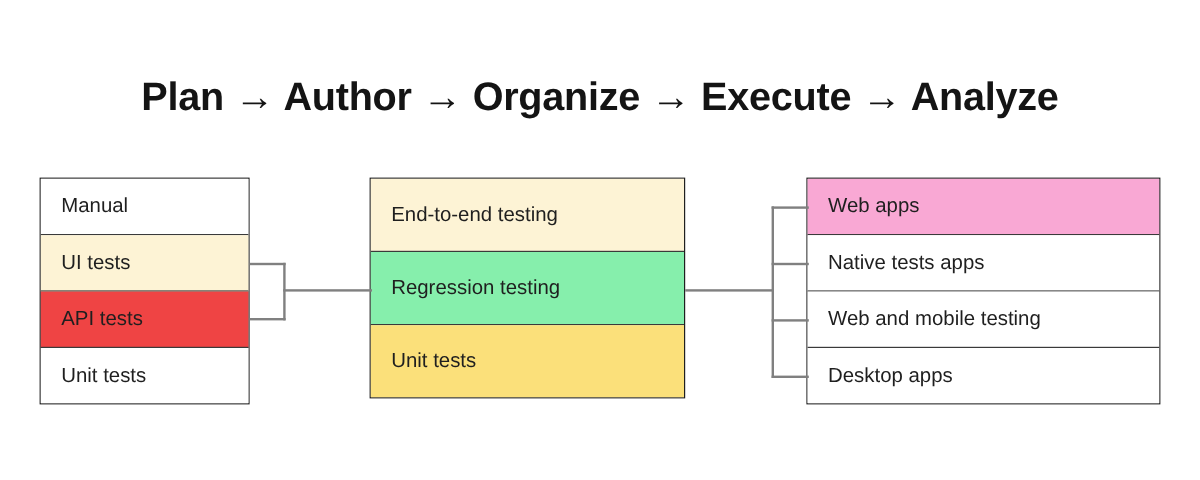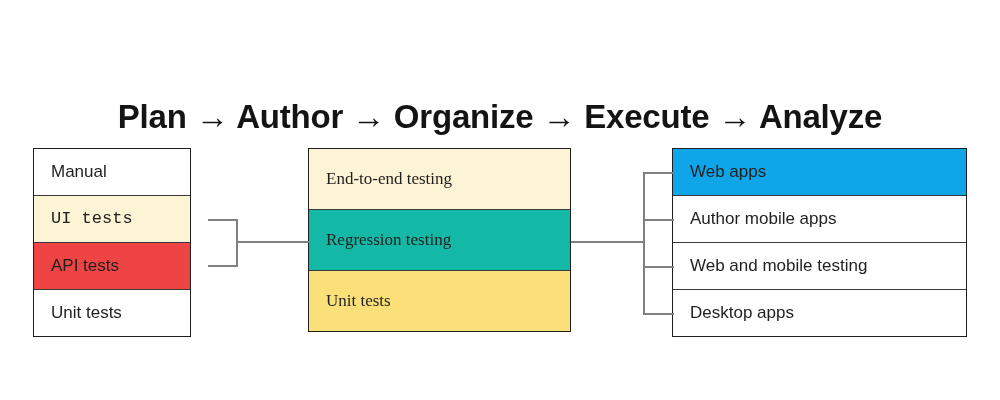--- a/index.html
+++ b/index.html
@@ -21,21 +21,20 @@
     position: absolute;
     left: 0;
     top: 62px;
     width: 1000px;
     text-align: center;
     font-size: 33px;
     font-weight: bold;
     letter-spacing: -0.2px;
     color: #141414;
     white-space: nowrap;
-    margin-top: 36px;
   }
 
   
   .column {
     position: absolute;
     box-sizing: border-box;
     border: 1.6px solid #1f1f1f;
     background: #ffffff;
     display: flex;
     flex-direction: column;
@@ -53,29 +52,28 @@
     background: #ffffff;
   }
   .row:last-child {
     border-bottom: none;
   }
 
   
   #column-left {
     left: 33px;
     top: 148px;
-    width: 158px;
+    width: 175px;
     height: 189px;
   }
   #column-middle {
     left: 308px;
     top: 148px;
     width: 263px;
     height: 184px;
-    font-family: Liberation Serif, serif;
   }
   #column-right {
     left: 672px;
     top: 148px;
     width: 295px;
     height: 189px;
   }
 
   
   .connector {
@@ -99,34 +97,34 @@
   #conn-right-branch-2  { left: 643px; top: 266px; width: 31px; }
   #conn-right-branch-3  { left: 643px; top: 313px; width: 31px; }
 </style>
 </head>
 <body>
 
 <div id="diagram-title">Plan → Author → Organize → Execute → Analyze</div>
 
 <div class="column" id="column-left">
   <div class="row" style="background: rgb(255, 255, 255);">Manual</div>
-  <div class="row" style="background: rgb(253, 243, 213); font-family: Liberation Mono, monospace;">UI tests</div>
+  <div class="row" style="background: rgb(253, 243, 213);">UI tests</div>
   <div class="row" style="background: #ef4444;">API tests</div>
   <div class="row" style="background: rgb(255, 255, 255);">Unit tests</div>
 </div>
 
 <div class="column" id="column-middle">
   <div class="row" style="background: rgb(253, 243, 213);">End-to-end testing</div>
-  <div class="row" style="background: #14b8a6;">Regression testing</div>
+  <div class="row" style="background: #86efac;">Regression testing</div>
   <div class="row" style="background: rgb(251, 224, 122);">Unit tests</div>
 </div>
 
 <div class="column" id="column-right">
-  <div class="row" style="background: #0ea5e9;">Web apps</div>
-  <div class="row" style="background: rgb(255, 255, 255);">Author mobile apps</div>
+  <div class="row" style="background: #f9a8d4;">Web apps</div>
+  <div class="row" style="background: rgb(255, 255, 255);">Native tests apps</div>
   <div class="row" style="background: rgb(255, 255, 255);">Web and mobile testing</div>
   <div class="row" style="background: rgb(255, 255, 255);">Desktop apps</div>
 </div>
 
 <div class="connector conn-h" id="conn-left-stub-top"></div>
 <div class="connector conn-h" id="conn-left-stub-bot"></div>
 <div class="connector conn-v" id="conn-left-spine"></div>
 <div class="connector conn-h" id="conn-left-trunk"></div>
 
 <div class="connector conn-h" id="conn-right-trunk"></div>

